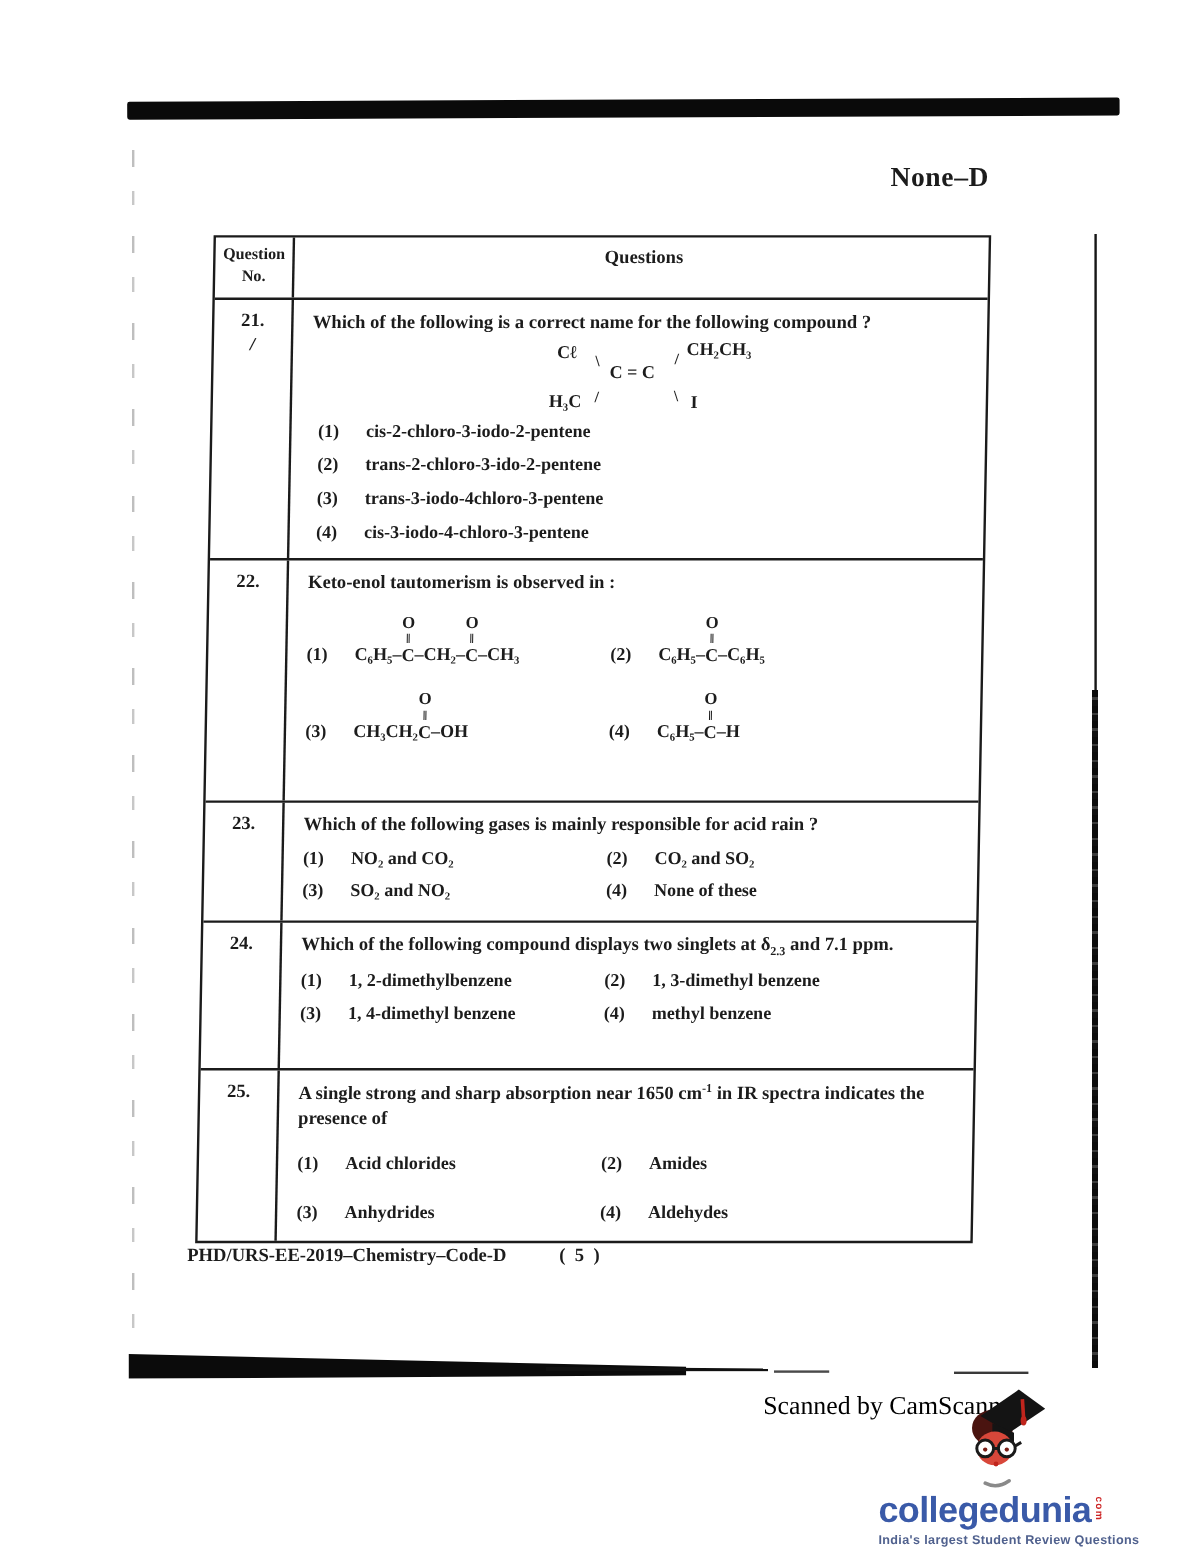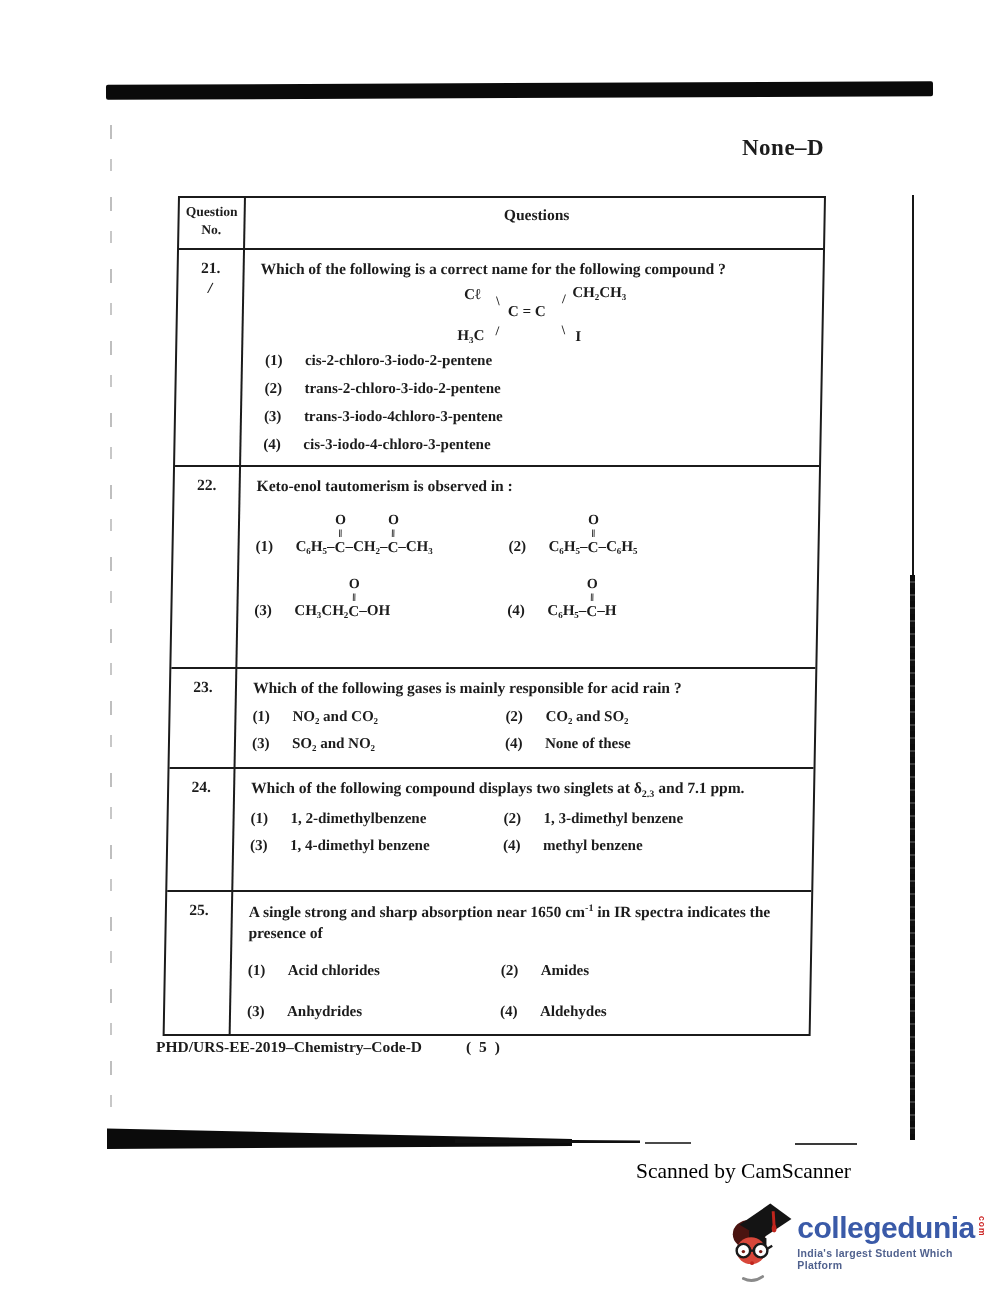--- a/index.html
+++ b/index.html
@@ -67,22 +67,22 @@
   .cmpd .ctr{left:50px;top:15px;}
   .cmpd .str{left:104px;top:3px;font-size:13px;}
   .cmpd .sbr{left:104px;bottom:4px;font-size:13px;}
   .cmpd .tr{left:114px;top:-4px;}
   .cmpd .br{left:118px;bottom:-3px;}
   
   .paper-footer{position:absolute;left:156px;top:1038px;width:520px;font-weight:bold;font-size:15.5px;font-family:Liberation Serif, serif;}
   .paper-footer .pg{position:absolute;left:310px;top:0;letter-spacing:2px;}
   .camscanner{position:absolute;left:636px;top:1159px;font-size:21.5px;color:#000000;}
   
-  .logo{position:absolute;left:728px;top:1196px;display:flex;align-items:center;
-    font-family:"Liberation Sans", sans-serif;}
+  .logo{position:absolute;left:728px;top:1152px;display:flex;align-items:center;
+    font-family:"Liberation Sans", sans-serif;flex-direction:column;}
   .logo-text{margin-left:4px;}
   .brand-row{display:flex;align-items:flex-start;}
   .brand{font-size:30px;font-weight:bold;color:#3a5aa8;letter-spacing:-.5px;line-height:1;}
   .tld{writing-mode:vertical-rl;font-size:8.5px;font-weight:bold;color:#cc2222;margin-left:2px;margin-top:3px;letter-spacing:1px;}
   .tagline{font-size:10.5px;font-weight:bold;color:#50618e;letter-spacing:.3px;margin-top:4px;}
 </style>
 </head>
 <body>
 
 <div class="scan-top-bar"></div>
@@ -314,15 +314,15 @@
     <circle cx="16" cy="56" r="1.8" fill="#7a1d15"></circle>
     <circle cx="34" cy="56" r="1.8" fill="#7a1d15"></circle>
     <circle cx="25" cy="68" r="2" fill="#c0251d"></circle>
     <path d="M16,84 Q26,89 36,82" stroke="#8a8a8a" stroke-width="3" fill="none" stroke-linecap="round"></path>
   </svg>
   <div class="logo-text">
     <div class="brand-row">
       <span class="brand">collegedunia</span>
       <span class="tld">com</span>
     </div>
-    <div class="tagline">India's largest Student Which Platform</div>
+    <div class="tagline">India's largest Student Review Questions</div>
   </div>
 </div>
 
 </body></html>

